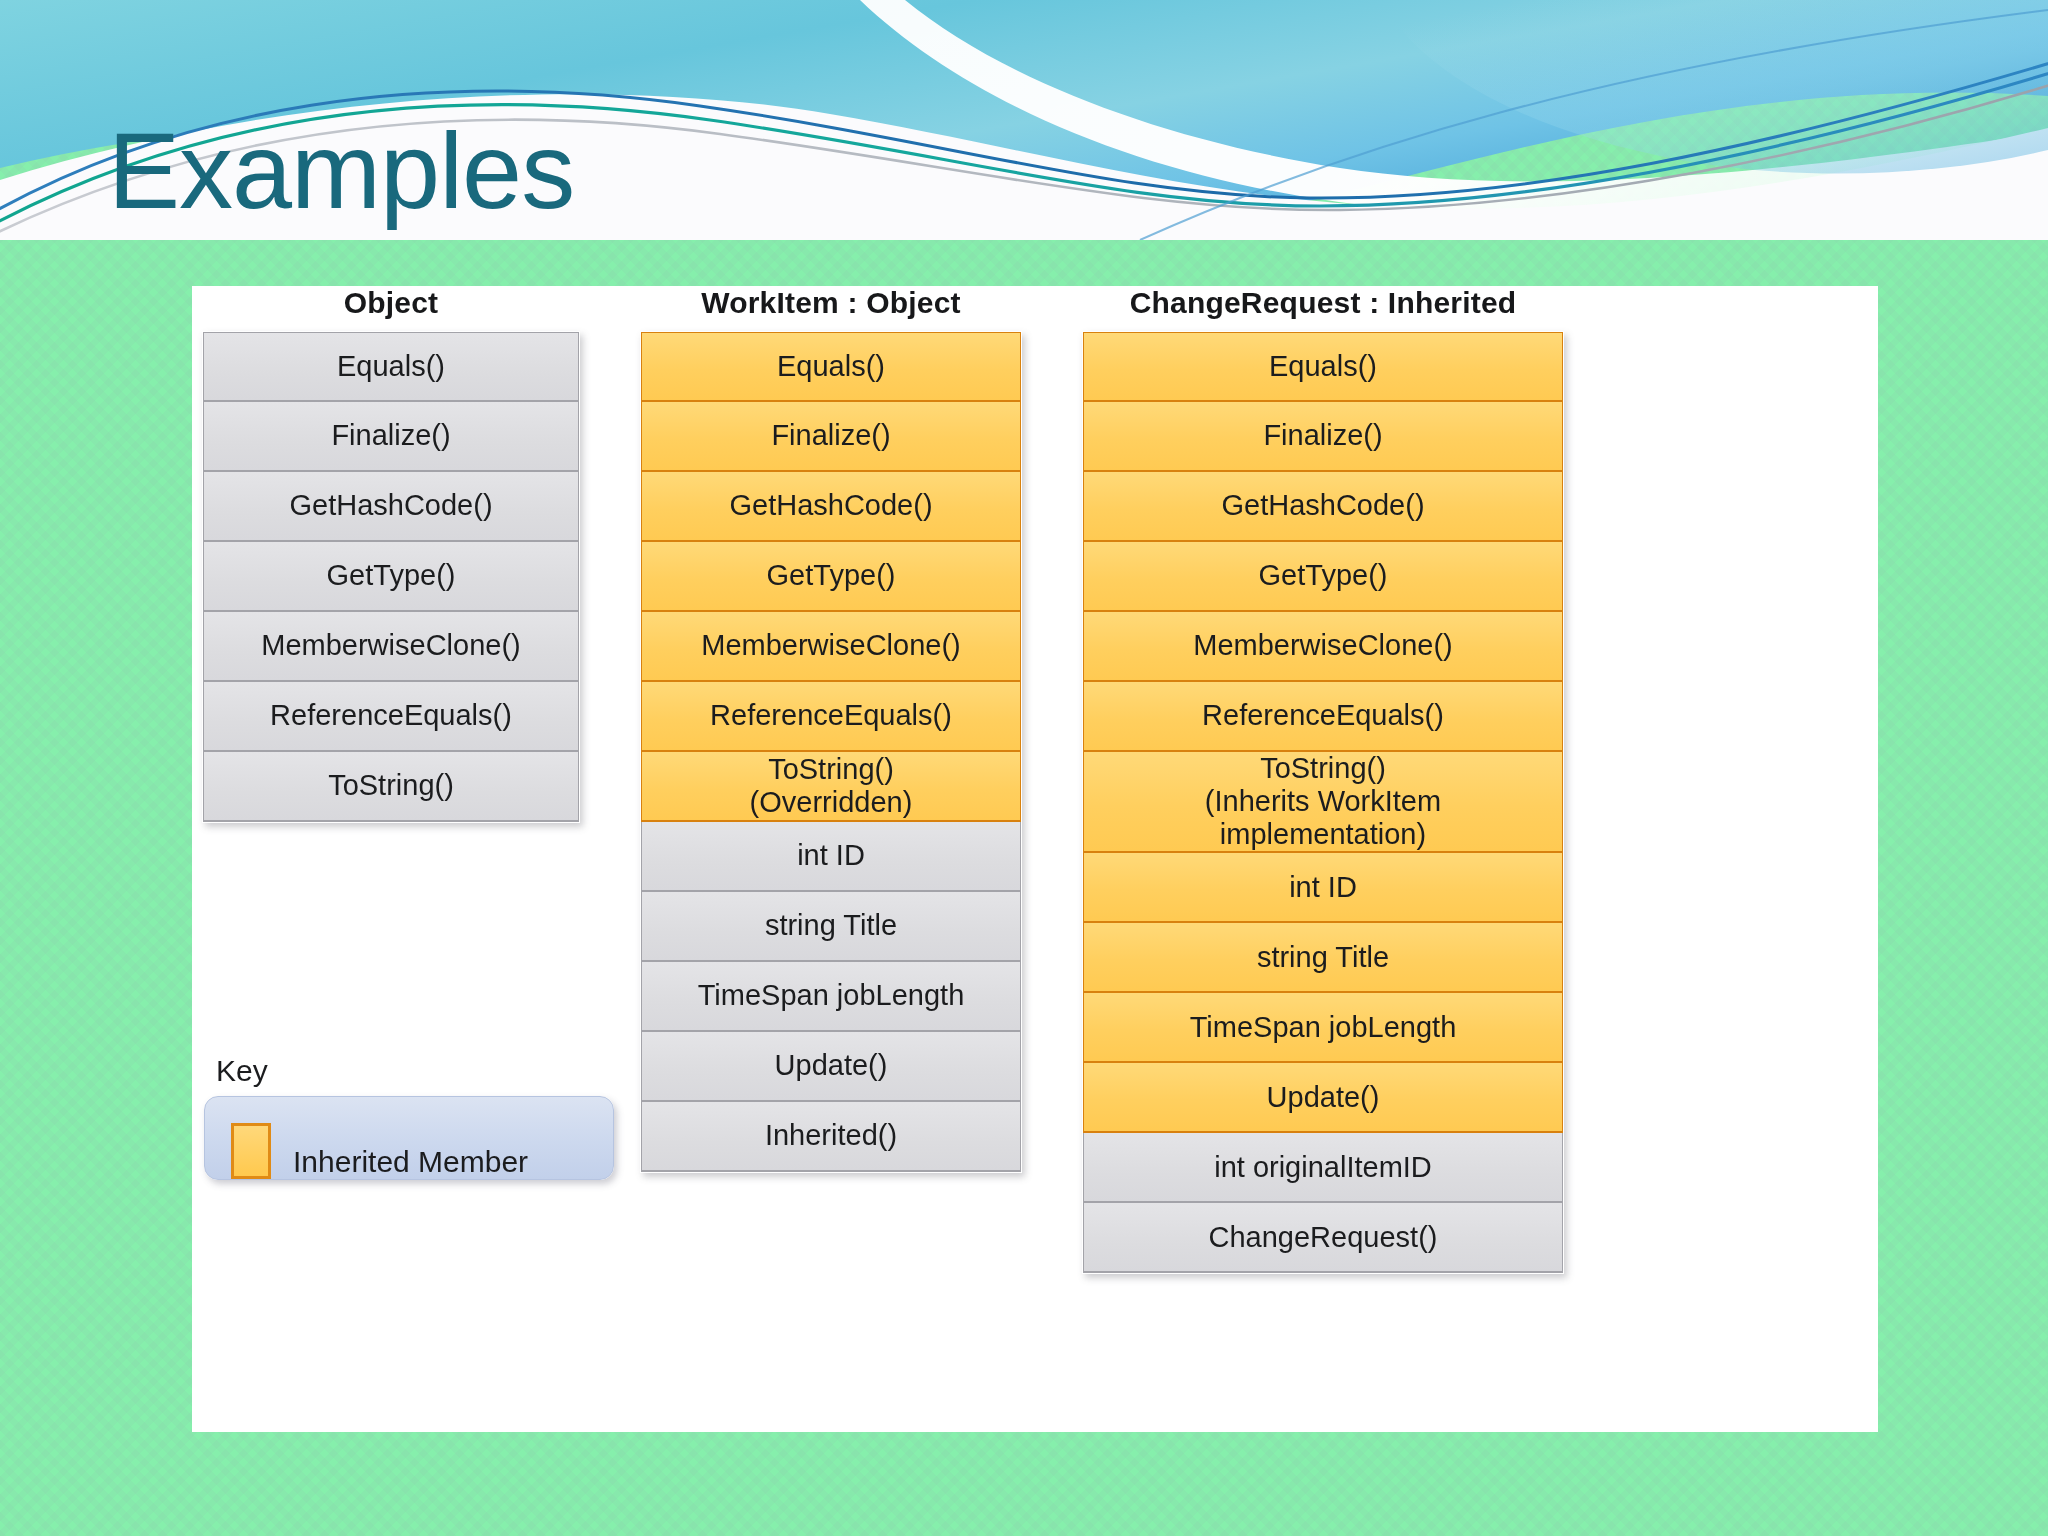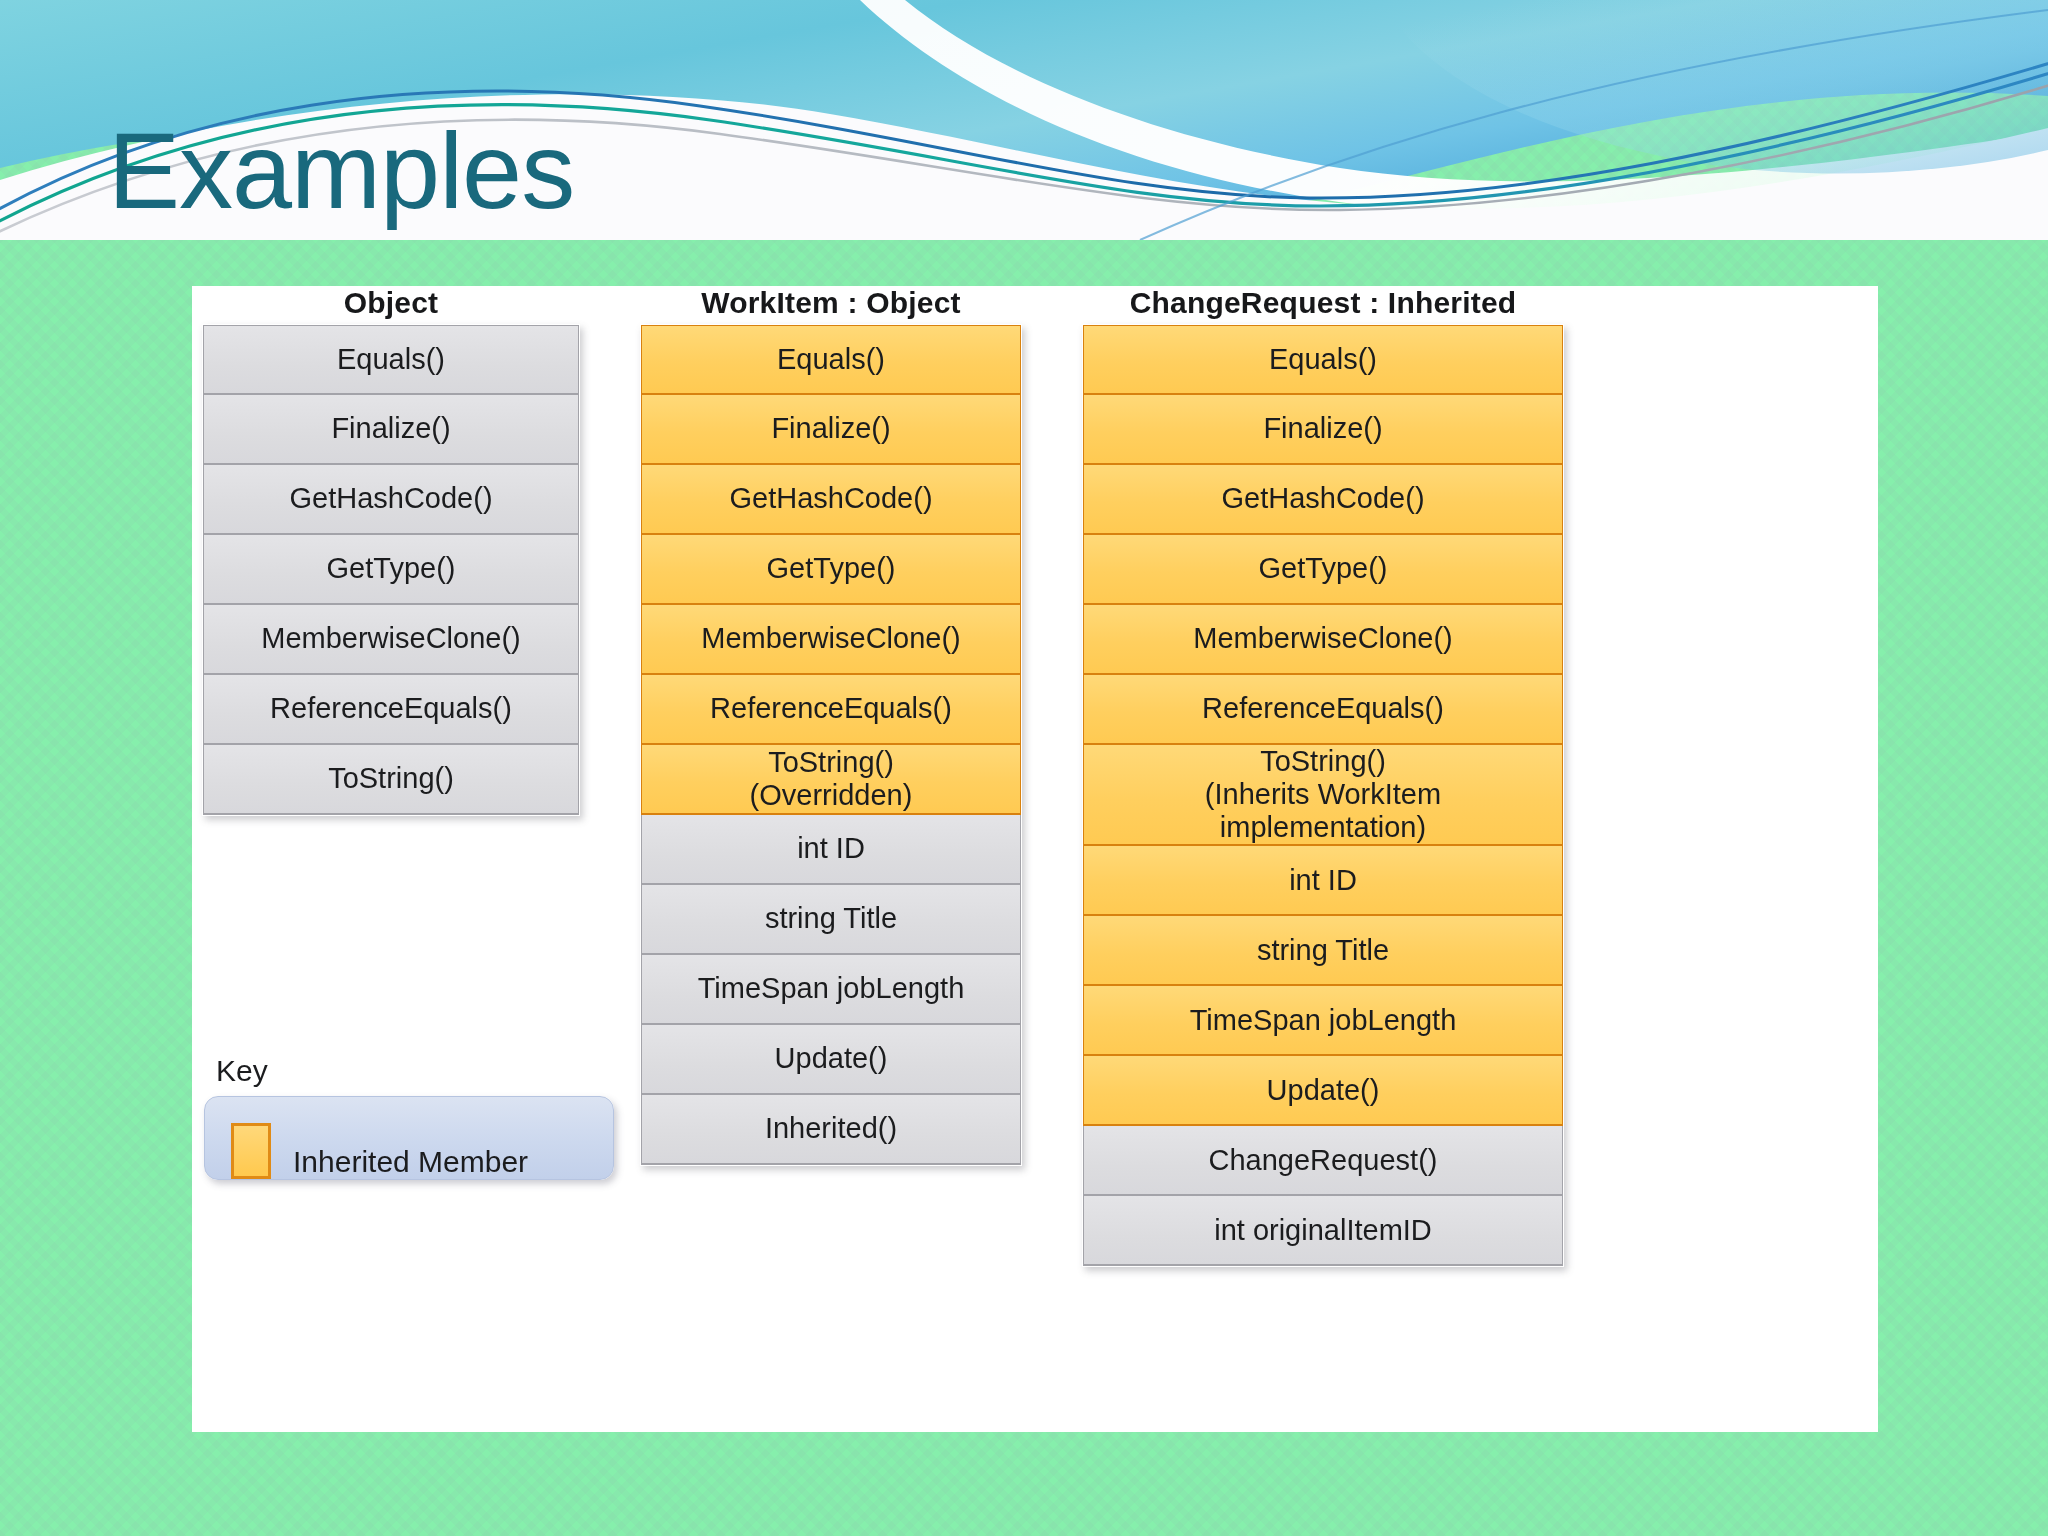--- a/index.html
+++ b/index.html
@@ -79,21 +79,21 @@
   .class-column {
     position: absolute;
     z-index: 5;
   }
 
   .class-title {
     text-align: center;
     font-size: 30px;
     font-weight: bold;
     color: #17181a;
-    margin-bottom: 4px;
+    margin-bottom: 11px;
     letter-spacing: .2px;
     white-space: nowrap;
   }
 
   .member-stack {
     border: 1px solid transparent;
     box-shadow: 3px 4px 7px rgba(90,90,100,.30);
   }
 
   .member-row {
@@ -276,22 +276,22 @@
         <div class="member-row inherited">GetType()</div>
         <div class="member-row inherited">MemberwiseClone()</div>
         <div class="member-row inherited">ReferenceEquals()</div>
         <div class="member-row inherited">ToString()
 (Inherits WorkItem
 implementation)</div>
         <div class="member-row inherited">int ID</div>
         <div class="member-row inherited">string Title</div>
         <div class="member-row inherited">TimeSpan jobLength</div>
         <div class="member-row inherited">Update()</div>
+        <div class="member-row own">int originalItemID</div>
         <div class="member-row own">ChangeRequest()</div>
-        <div class="member-row own">int originalItemID</div>
       </div>
     </div>
 
     <div id="key-block">
       <div id="key-label">Key</div>
       <div id="key-box">
         <span id="key-swatch"></span>
         <span id="key-text">Inherited Member</span>
       </div>
     </div>

